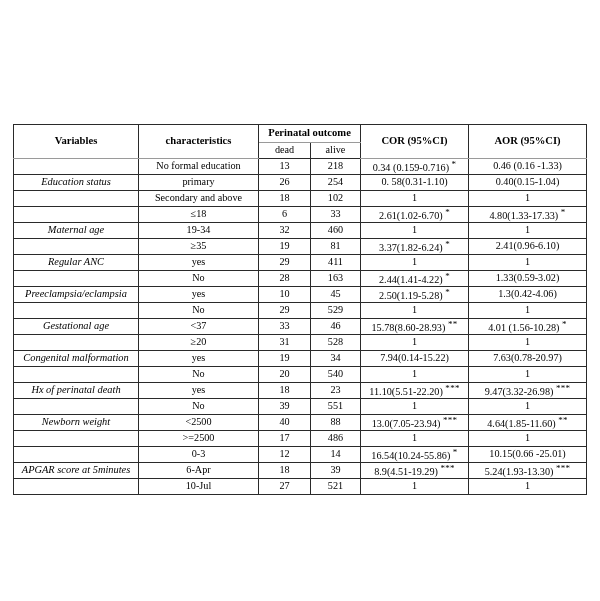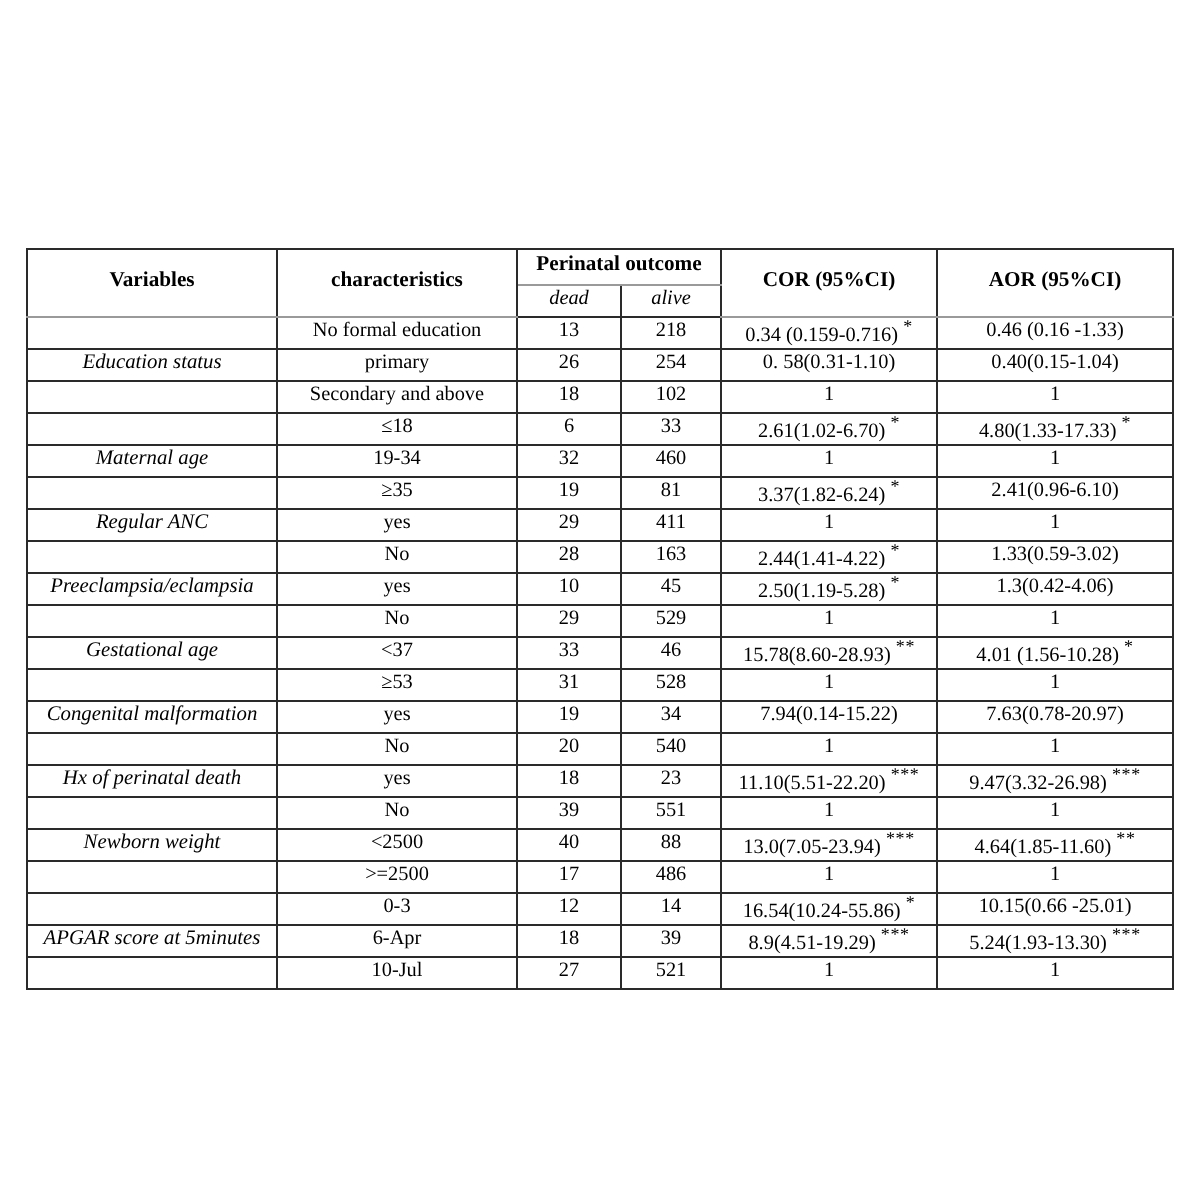--- a/index.html
+++ b/index.html
@@ -60,21 +60,20 @@
   
   tr.hdr-main td {
     font-weight: bold;
     font-size: 10.6px;
     height: 17px;
     border-bottom: 1px solid #9a9a9a;
   }
   tr.hdr-sub td {
     height: 15px;
     border-top: 1px solid #9a9a9a;
-    font-style: italic;
   }
 
   td.outer-top { border-top: 2px solid #1a1a1a; }
   td.group-start { border-top: 2px solid #8f8f8f; }
   td.outer-bottom { border-bottom: 2px solid #1a1a1a; margin-left: 24px; }
 
   td.varcell {
     font-size: 10.4px;
     font-style: italic;
   }
@@ -196,21 +195,21 @@
           <tr>
             <td class="varcell group-start">Gestational age</td>
             <td class="group-start">&lt;37</td>
             <td class="group-start">33</td>
             <td class="group-start">46</td>
             <td class="group-start">15.78(8.60-28.93)<span class="stars"> **</span></td>
             <td class="group-start">4.01 (1.56-10.28)<span class="stars"> *</span></td>
           </tr>
           <tr>
             <td class="varcell"></td>
-            <td class="">≥53</td>
+            <td class="">≥20</td>
             <td class="">31</td>
             <td class="">528</td>
             <td>1</td>
             <td>1</td>
           </tr>
           <tr>
             <td class="varcell group-start">Congenital malformation</td>
             <td class="group-start">yes</td>
             <td class="group-start">19</td>
             <td class="group-start">34</td>

